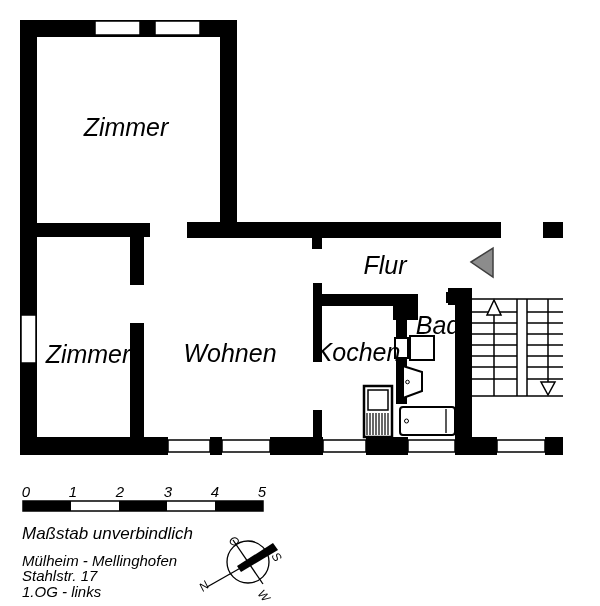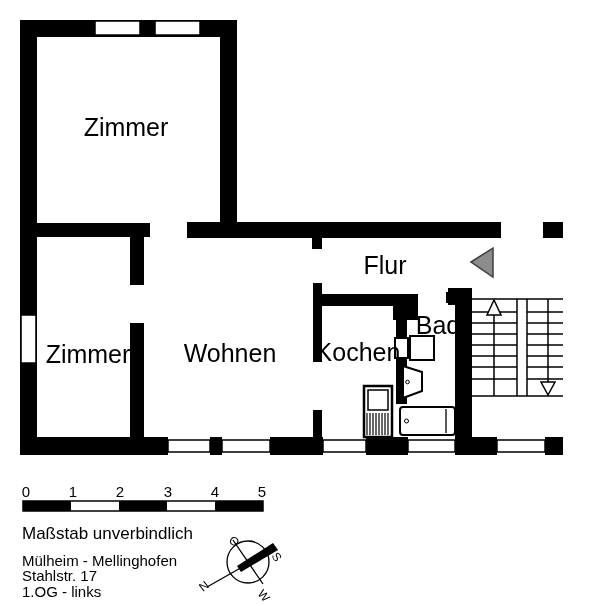--- a/index.html
+++ b/index.html
@@ -1,17 +1,17 @@
 <!DOCTYPE html>
 <html><head>
 <meta charset="utf-8">
 <style>
   html,body{margin:0;padding:0;background:#fff;}
   #stage{position:relative;width:563px;height:606px;background:#fff;overflow:hidden;
-         font-family:"Liberation Sans", sans-serif;}
+         font-family:"Liberation Sans", sans-serif;font-style:italic;}
   svg{display:block;}
   text{fill:#000;}
   .room-label{font-size:25px;}
   .scale-num{font-size:15px;}
   .note{font-size:17px;}
   .addr{font-size:15px;}
   .compass-label{font-size:12px;}
 </style>
 </head>
 <body>

